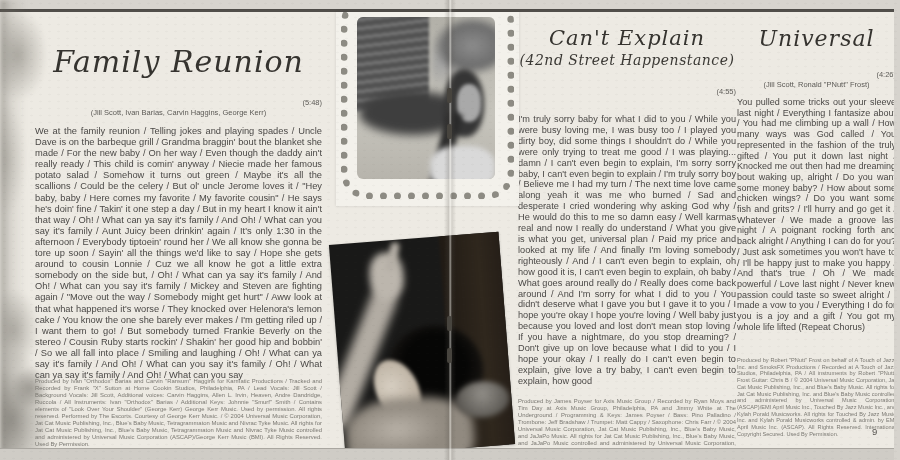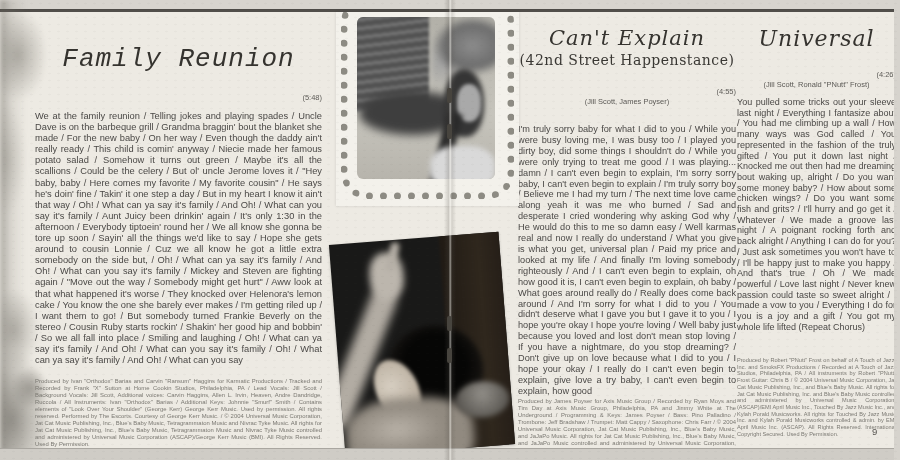--- a/index.html
+++ b/index.html
@@ -24,23 +24,23 @@
       radial-gradient(36px 60px at 14px 330px,rgba(122,119,111,.5),transparent 70%),
       radial-gradient(55px 100px at 12px 420px,rgba(104,101,94,.65),transparent 72%),
       radial-gradient(26px 30px at 30px 388px,rgba(110,107,100,.5),transparent 70%);}
   
   .col{position:absolute;top:0;height:460px;}
   .col1{left:35px;width:287px;}
   .col2{left:518px;width:218px;}
   .col3{left:737px;width:159px;}
   .title{font-family:"DejaVu Serif",serif;font-style:italic;font-weight:normal;
     text-align:center;color:#35332f;margin:0;letter-spacing:1px;}
-  .t1{margin-top:44px;font-size:26px;font-family:Liberation Mono, monospace;}
+  .t1{margin-top:44px;font-size:30px;}
   .t2{margin-top:26px;font-size:21px;}
-  .t2sub{font-family:"DejaVu Serif",serif;text-align:center;
+  .t2sub{font-family:"DejaVu Serif",serif;font-style:italic;text-align:center;
     color:#3a3834;font-size:14px;margin-top:2px;letter-spacing:.5px;}
   .t3{margin-top:26px;font-size:22px;}
   .dur{text-align:right;font-size:7.5px;color:#5c5a56;margin-top:19px;}
   .writers{text-align:center;font-size:7.5px;color:#5c5a56;margin-top:1px;}
   .lyrics{color:#4a4846;text-align:justify;margin:0;}
   .ly1{margin-top:9px;font-size:9.3px;line-height:11.1px;}
   .ly2{margin-top:18px;font-size:9.2px;line-height:10.9px;}
   .ly3{margin-top:8px;font-size:9px;line-height:10.7px;}
   .credits{position:absolute;left:0;right:0;color:#7b7973;text-align:justify;margin:0;}
   .cr1{top:378px;font-size:5.9px;line-height:7px;}
@@ -112,29 +112,29 @@
 
 <div id="page">
 
   <div class="edge-top"></div>
   <div class="topline"></div>
   <div class="stain-left"></div>
 
   <section class="col col1">
     <h1 class="title t1">Family Reunion</h1>
     <div class="dur">(5:48)</div>
+    <div class="writers">(Jill Scott, Ivan Barias, Carvin Haggins, George Kerr)</div>
     <p class="lyrics ly1">We at the family reunion / Telling jokes and playing spades / Uncle Dave is on the barbeque grill / Grandma braggin' bout the blanket she made / For the new baby / On her way / Even though the daddy ain't really ready / This child is comin' anyway / Niecie made her famous potato salad / Somehow it turns out green / Maybe it's all the scallions / Could be the celery / But ol' uncle Jerome loves it / "Hey baby, baby / Here comes my favorite / My favorite cousin" / He says he's doin' fine / Takin' it one step a day / But in my heart I know it ain't that way / Oh! / What can ya say it's family / And Oh! / What can you say it's family / Aunt Juicy been drinkin' again / It's only 1:30 in the afternoon / Everybody tiptoein' round her / We all know she gonna be tore up soon / Sayin' all the things we'd like to say / Hope she gets around to cousin Lonnie / Cuz we all know he got a little extra somebody on the side but, / Oh! / What can ya say it's family / And Oh! / What can you say it's family / Mickey and Steven are fighting again / "Move out the way / Somebody might get hurt" / Aww look at that what happened it's worse / They knocked over Helenora's lemon cake / You know the one she barely ever makes / I'm getting riled up / I want them to go! / But somebody turned Frankie Beverly on the stereo / Cousin Ruby starts rockin' / Shakin' her good hip and bobbin' / So we all fall into place / Smiling and laughing / Oh! / What can ya say it's family / And Oh! / What can you say it's family / Oh! / What can ya say it's family / And Oh! / What can you say</p>
     <p class="credits cr1">Produced by Ivan "Orthodox" Barias and Carvin "Ransum" Haggins for Karmatic Productions / Tracked and Recorded by Frank "X" Sutton at Home Cookin Studios, Philadelphia, PA / Lead Vocals: Jill Scott / Background Vocals: Jill Scott, Additional voices: Carvin Haggins, Allen L. Irvin, Heaven, Andre Dandridge, Ruccola / All Instruments: Ivan "Orthodox" Barias / Additional Keys: Johnnie "Smurf" Smith / Contains elements of "Look Over Your Shoulder" (George Kerr) George Kerr Music. Used by permission. All rights reserved. Performed by The Escorts. Courtesy of George Kerr Music. / © 2004 Universal Music Corporation, Jat Cat Music Publishing, Inc., Blue's Baby Music, Tetragrammaton Music and Nivrac Tyke Music. All rights for Jat Cat Music Publishing, Inc., Blue's Baby Music, Tetragrammaton Music and Nivrac Tyke Music controlled and administered by Universal Music Corporation (ASCAP)/George Kerr Music (BMI). All Rights Reserved. Used By Permission.</p>
   </section>
 
   <section class="col col2">
     <h1 class="title t2">Can't Explain</h1>
     <div class="t2sub">(42nd Street Happenstance)</div>
     <div class="dur">(4:55)</div>
-    <div class="writers">(Jill Scott, James Poyser)</div>
     <p class="lyrics ly2">I'm truly sorry baby for what I did to you / While you were busy loving me, I was busy too / I played you dirty boy, did some things I shouldn't do / While you were only trying to treat me good / I was playing... damn / I can't even begin to explain, I'm sorry sorry baby, I can't even begin to explain / I'm truly sorry boy / Believe me I had my turn / The next time love came along yeah it was me who burned / Sad and desperate I cried wondering why asking God why / He would do this to me so damn easy / Well karmas real and now I really do understand / What you give is what you get, universal plan / Paid my price and looked at my life / And finally I'm loving somebody righteously / And / I can't even begin to explain, oh how good it is, I can't even begin to explain, oh baby / What goes around really do / Really does come back around / And I'm sorry for what I did to you / You didn't deserve what I gave you but I gave it to you / I hope you're okay I hope you're loving / Well baby just because you loved and lost don't mean stop loving / If you have a nightmare, do you stop dreaming? / Don't give up on love because what I did to you / I hope your okay / I really do I can't even begin to explain, give love a try baby, I can't even begin to explain, how good</p>
     <p class="credits cr2">Produced by James Poyser for Axis Music Group / Recorded by Ryan Moys and Tim Day at Axis Music Group, Philadelphia, PA and Jimmy White at The Underground / Programming &amp; Keys: James Poyser / Bass: Pino Palladino / Trombone: Jeff Bradshaw / Trumpet: Matt Cappy / Saxophone: Chris Farr / © 2004 Universal Music Corporation, Jat Cat Music Publishing, Inc., Blue's Baby Music, and JaJaPo Music. All rights for Jat Cat Music Publishing, Inc., Blue's Baby Music, and JaJaPo Music controlled and administered by Universal Music Corporation, (ASCAP). All Rights Reserved. Used By Permission.</p>
   </section>
 
   <section class="col col3">
     <h1 class="title t3">Universal</h1>
     <div class="dur">(4:26)</div>
     <div class="writers">(Jill Scott, Ronald "PNutt" Frost)</div>
     <p class="lyrics ly3">You pulled some tricks out your sleeve last night / Everything I fantasize about / You had me climbing up a wall / How many ways was God called / You represented in the fashion of the truly gifted / You put it down last night / Knocked me out then had me dreaming bout waking up, alright / Do you want some money baby? / How about some chicken wings? / Do you want some fish and grits? / I'll hurry and go get it / Whatever / We made a groove last night / A poignant rocking forth and back alright / Anything I can do for you? / Just ask sometimes you won't have to / I'll be happy just to make you happy / And that's true / Oh / We made powerful / Love last night / Never knew passion could taste so sweet alright / I made a vow to you / Everything I do for you is a joy and a gift / You got my whole life lifted (Repeat Chorus)</p>
     <p class="credits cr3">Produced by Robert "PNutt" Frost on behalf of A Touch of Jazz, Inc. and SmoksFX Productions / Recorded at A Touch of Jazz Studios, Philadelphia, PA / All instruments by Robert "PNutt" Frost Guitar: Chris B / © 2004 Universal Music Corporation, Jat Cat Music Publishing, Inc., and Blue's Baby Music. All rights for Jat Cat Music Publishing, Inc. and Blue's Baby Music controlled and administered by Universal Music Corporation. (ASCAP)/EMI April Music Inc., Touched By Jazz Music Inc., and Kylah Porald Musicworks. All rights for Touched By Jazz Music Inc. and Kylah Porald Musicworks controlled &amp; admin. by EMI April Music Inc. (ASCAP). All Rights Reserved. International Copyright Secured. Used By Permission.</p>

